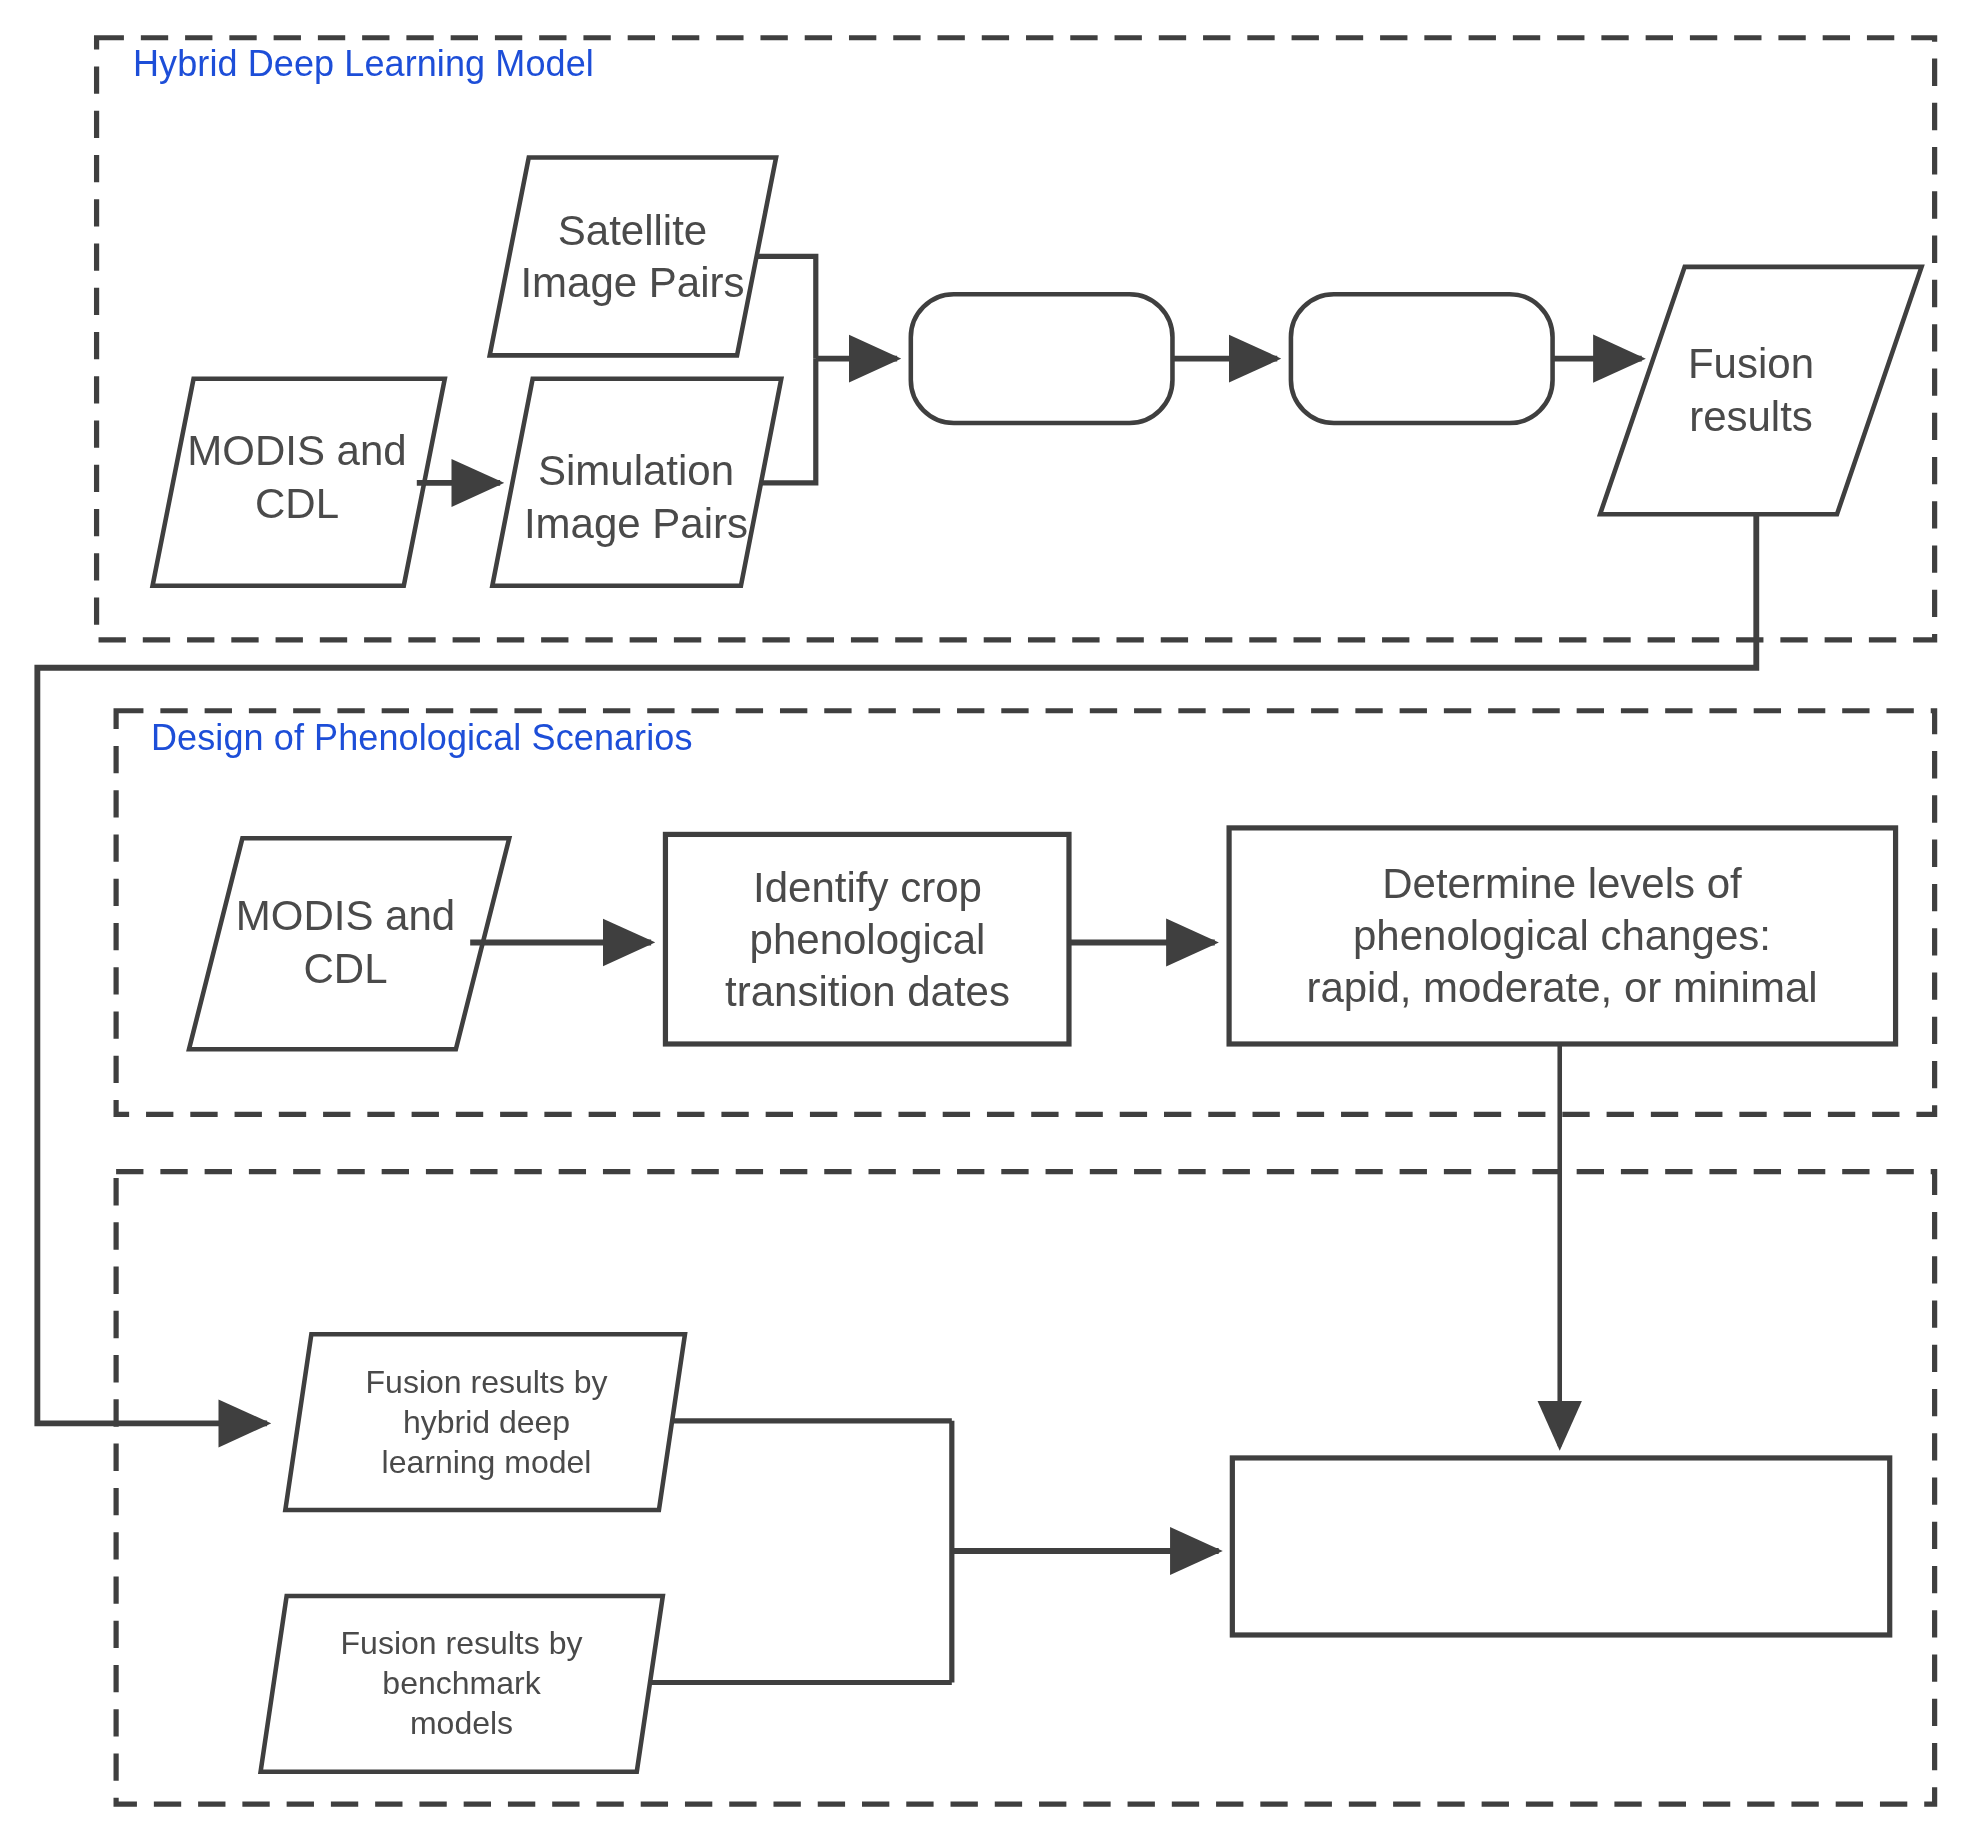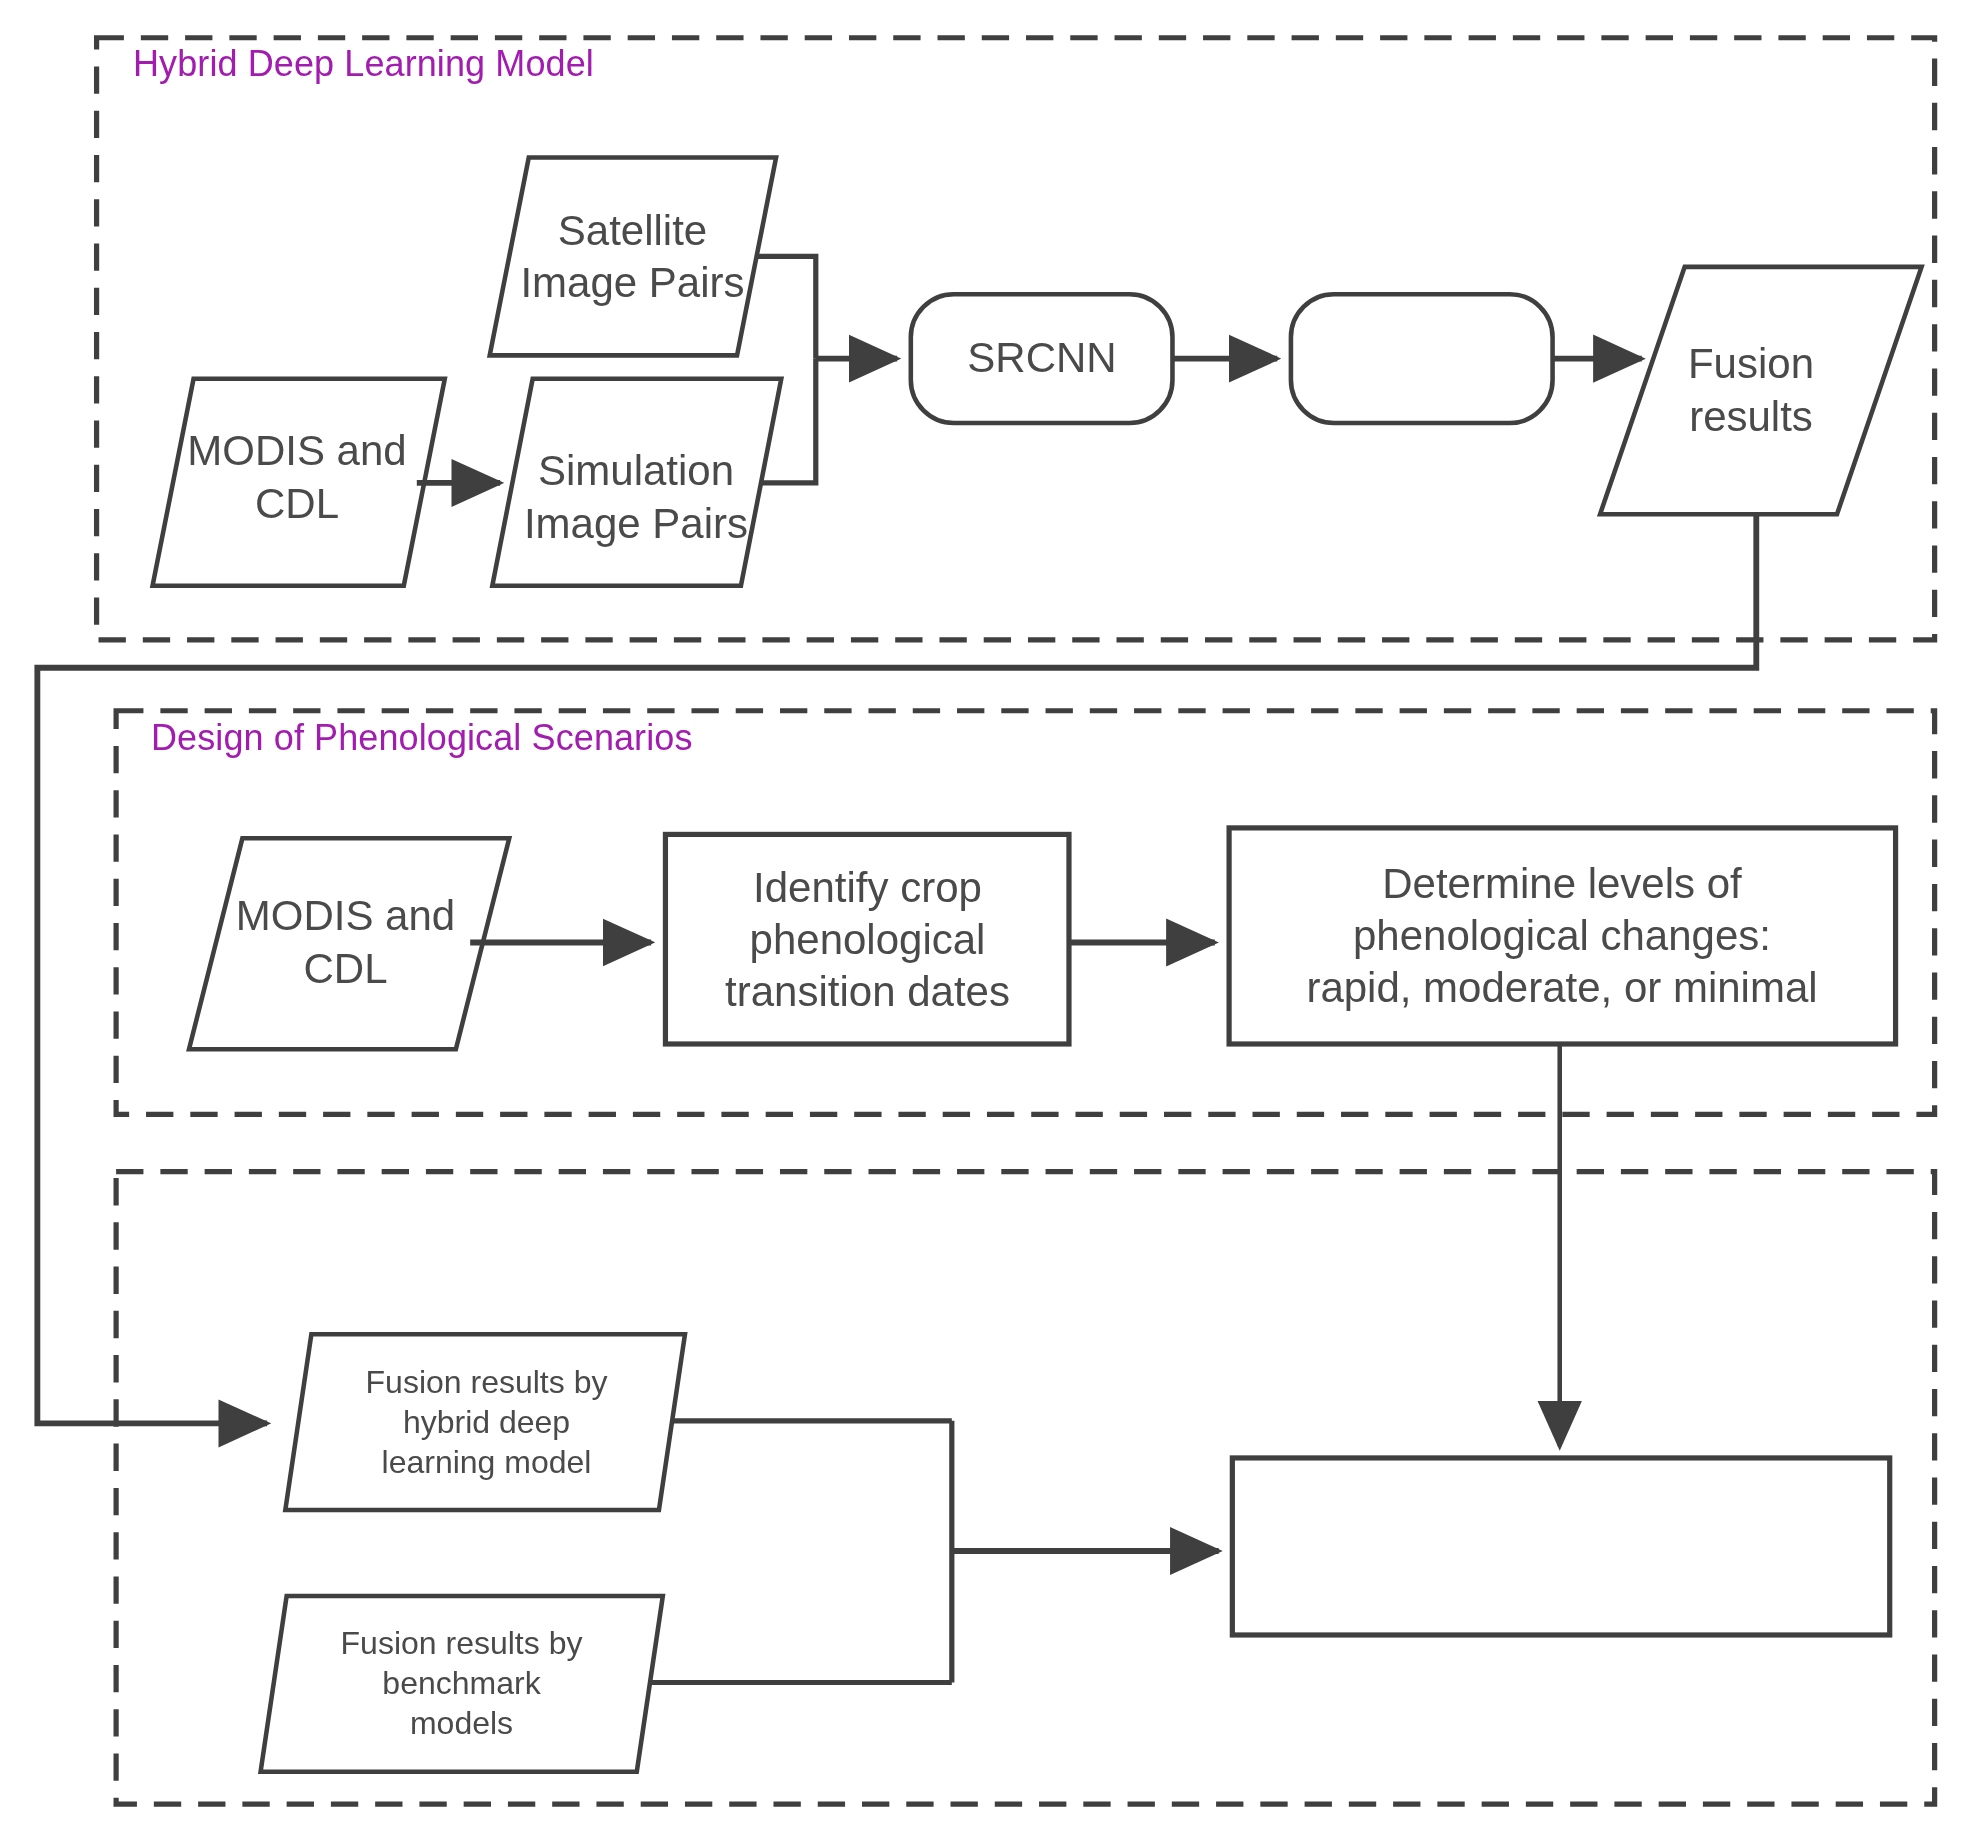--- a/index.html
+++ b/index.html
@@ -9,21 +9,21 @@
     background:#ffffff;
     font-family:"Liberation Sans", sans-serif;
     color:#3a3a3a;
     overflow:hidden;
   }
   svg.layer{position:absolute;left:0;top:0;width:1985px;height:1840px;}
   .panel-title{
     position:absolute;
     font-size:36px;
     line-height:1.32;
-    color:#a21caf;
+    color:#1d4ed8;
     white-space:pre-line;
     letter-spacing:0.1px;
   }
   .node-label{
     position:absolute;
     display:flex;
     align-items:center;
     justify-content:center;
     text-align:center;
     font-size:42px;
@@ -118,21 +118,20 @@
 
   <div class="node-label" style="left:509px; top:184px; width:247px; height:146px;">Satellite
 Image Pairs</div>
 
   <div class="node-label" style="left:167px; top:396px; width:260px; height:163px;">MODIS and
 CDL</div>
 
   <div class="node-label" style="left:508px; top:416px; width:256px; height:163px;">Simulation
 Image Pairs</div>
 
-  <div class="node-label" style="left:911px; top:294px; width:262px; height:129px;">SRCNN</div>
 
 
   <div class="node-label" style="left:1621px; top:293px; width:260px; height:195px;">Fusion
 results</div>
 
   <div class="node-label" style="left:208px; top:858px; width:275px; height:169px;">MODIS and
 CDL</div>
 
   <div class="node-label" style="left:671px; top:835px; width:393px; height:210px;">Identify crop
 phenological

